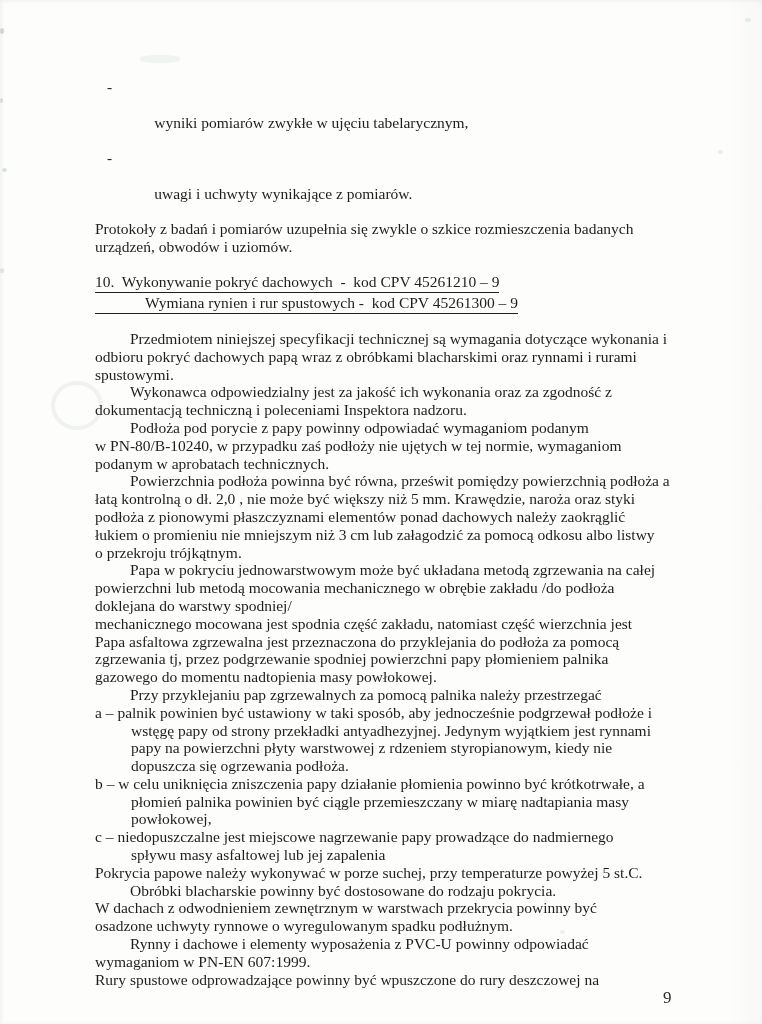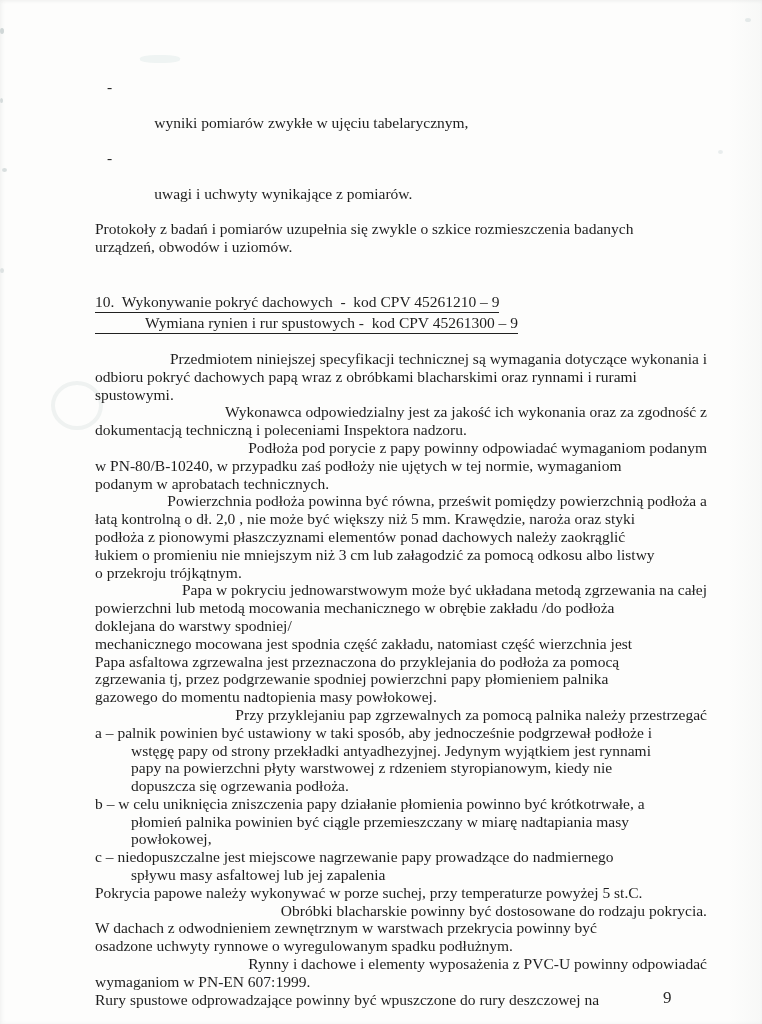--- a/index.html
+++ b/index.html
@@ -14,25 +14,25 @@
   }
   .right-edge-shade {
     position:absolute; top:0; right:0; width:34px; height:100%;
     background:linear-gradient(to left, rgba(195,202,202,0.10), rgba(195,202,202,0));
   }
   .content {
     position:absolute; left:95px; top:78px; width:612px;
     font-size:15.5px; line-height:17.8px;
   }
   .ln { white-space:pre; }
-  .ln.i { padding-left:35px;text-align:right; }   
+  .ln.i { padding-left:35px; }   
   .ln.h { padding-left:36px; }   
   .bullet { position:relative; padding-left:36px; white-space:pre; }
   .bullet .dash { position:absolute; left:12px; top:0; }
-  .heading { margin-top:36px; margin-bottom:16px;font-family:Liberation Serif, serif; }
+  .heading { margin-top:16px; margin-bottom:16px;font-family:Liberation Serif, serif; }
   .hline {
     display:table; white-space:pre;
     line-height:19px; padding-bottom:1px;
     border-bottom:1.5px solid #212121;
   }
   .hline.second { padding-left:50px; }
   .page-number {
     position:absolute; left:663px; top:988px;
     font-size:17px; color:#2a2a2a;
   }

